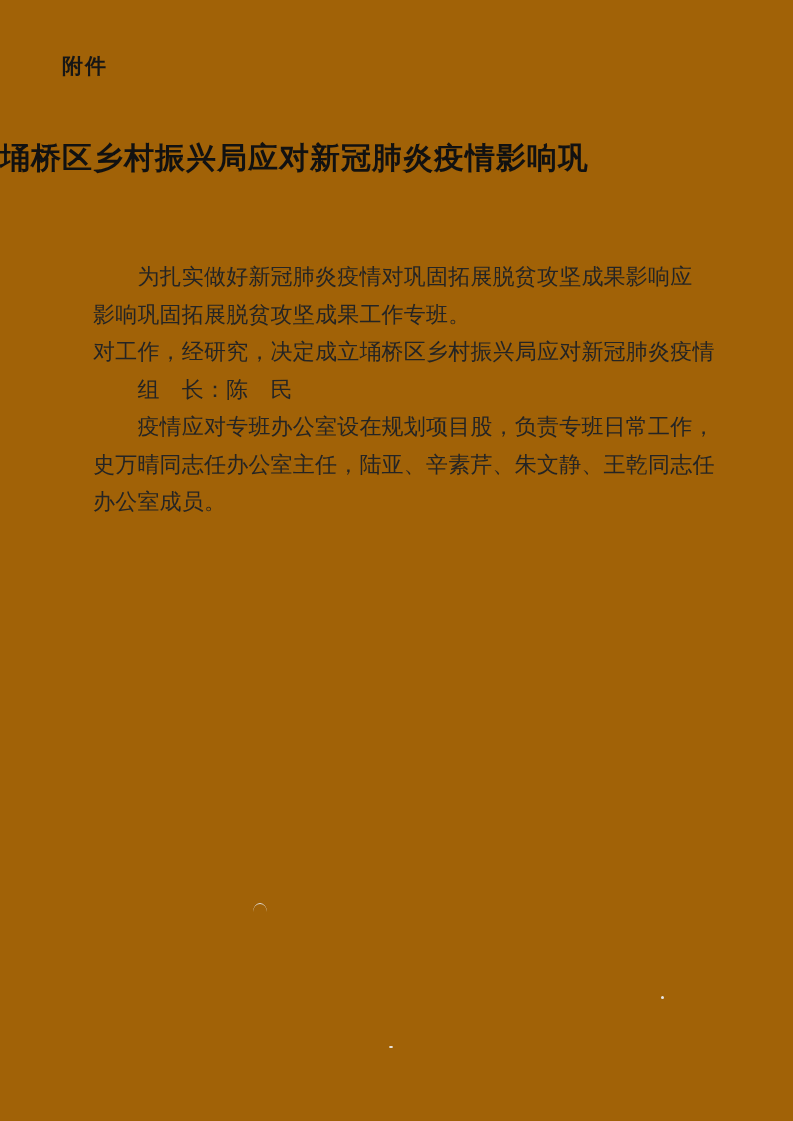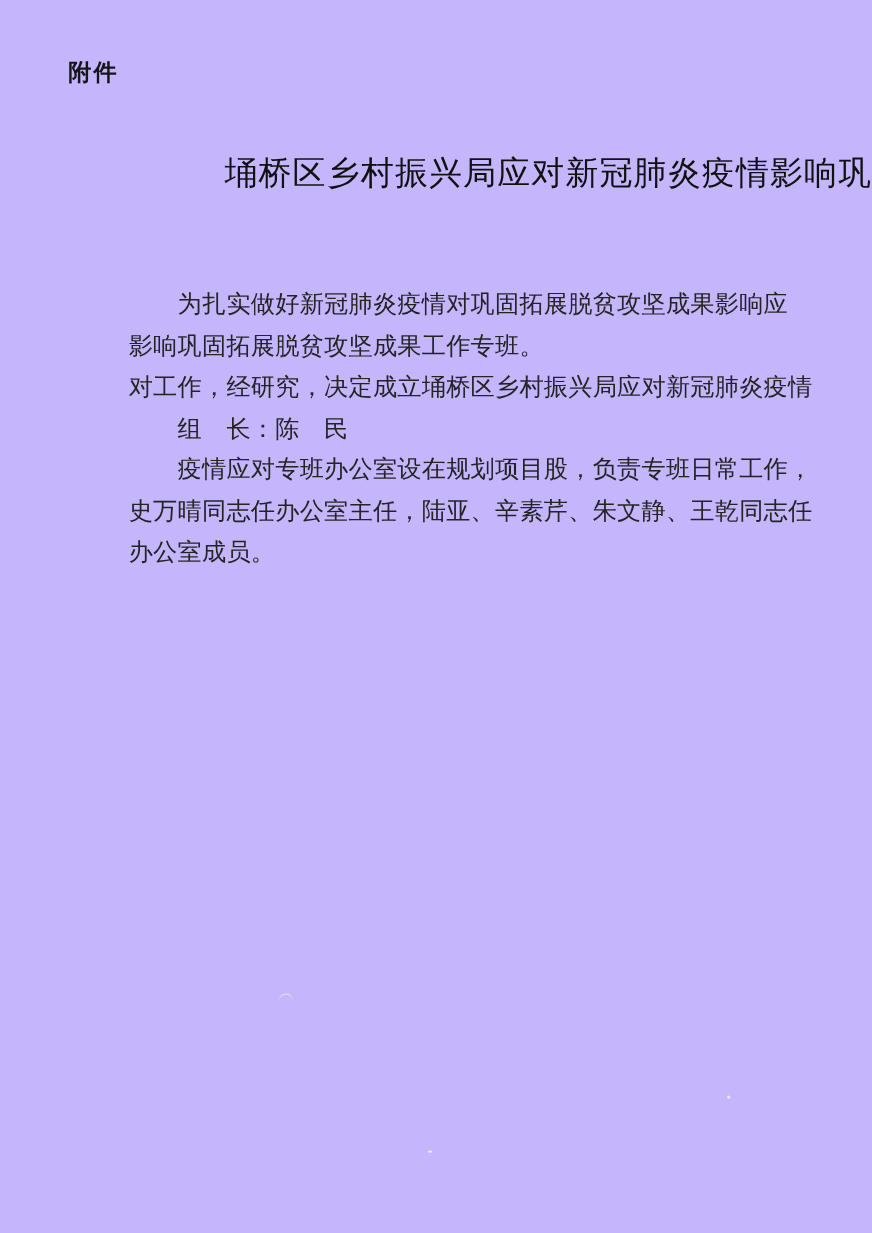--- a/index.html
+++ b/index.html
@@ -4,64 +4,63 @@
 <style>
   html, body {
     margin: 0;
     padding: 0;
     background: #ffffff;
   }
   .page {
     position: relative;
     width: 793px;
     height: 1121px;
-    background: #c4b5fd;
+    background: #a16207;
     overflow: hidden;
     font-family: "Liberation Serif", "DejaVu Serif", serif;
     color: #1f1f1f;
   }
   .attachment-label {
     position: absolute;
     left: 62px;
     top: 52px;
     font-family: "Liberation Sans", "DejaVu Sans", sans-serif;
     font-weight: 700;
     font-size: 21px;
     letter-spacing: 2px;
     color: #161616;
     white-space: nowrap;
   }
   .doc-title {
     position: absolute;
     top: 134px;
     left: 0;
     width: 100%;
-    text-align: right;
-    font-weight: 400;
+    text-align: left;
+    font-weight: 700;
     font-size: 30px;
     line-height: 47px;
     letter-spacing: 1px;
     color: #111111;
   }
   .doc-title .title-line {
     white-space: nowrap;
   }
   .doc-body {
     position: absolute;
     left: 93px;
     top: 258px;
     width: 624px;
     font-size: 22px;
     line-height: 37.5px;
     letter-spacing: 0.2px;
     color: #242424;
   }
   .body-line {
     white-space: nowrap;
-    margin-left: 24px;
   }
   .scan-artifact {
     position: absolute;
     background: transparent;
     pointer-events: none;
   }
   .artifact-curve {
     left: 253px;
     top: 903px;
     width: 14px;

